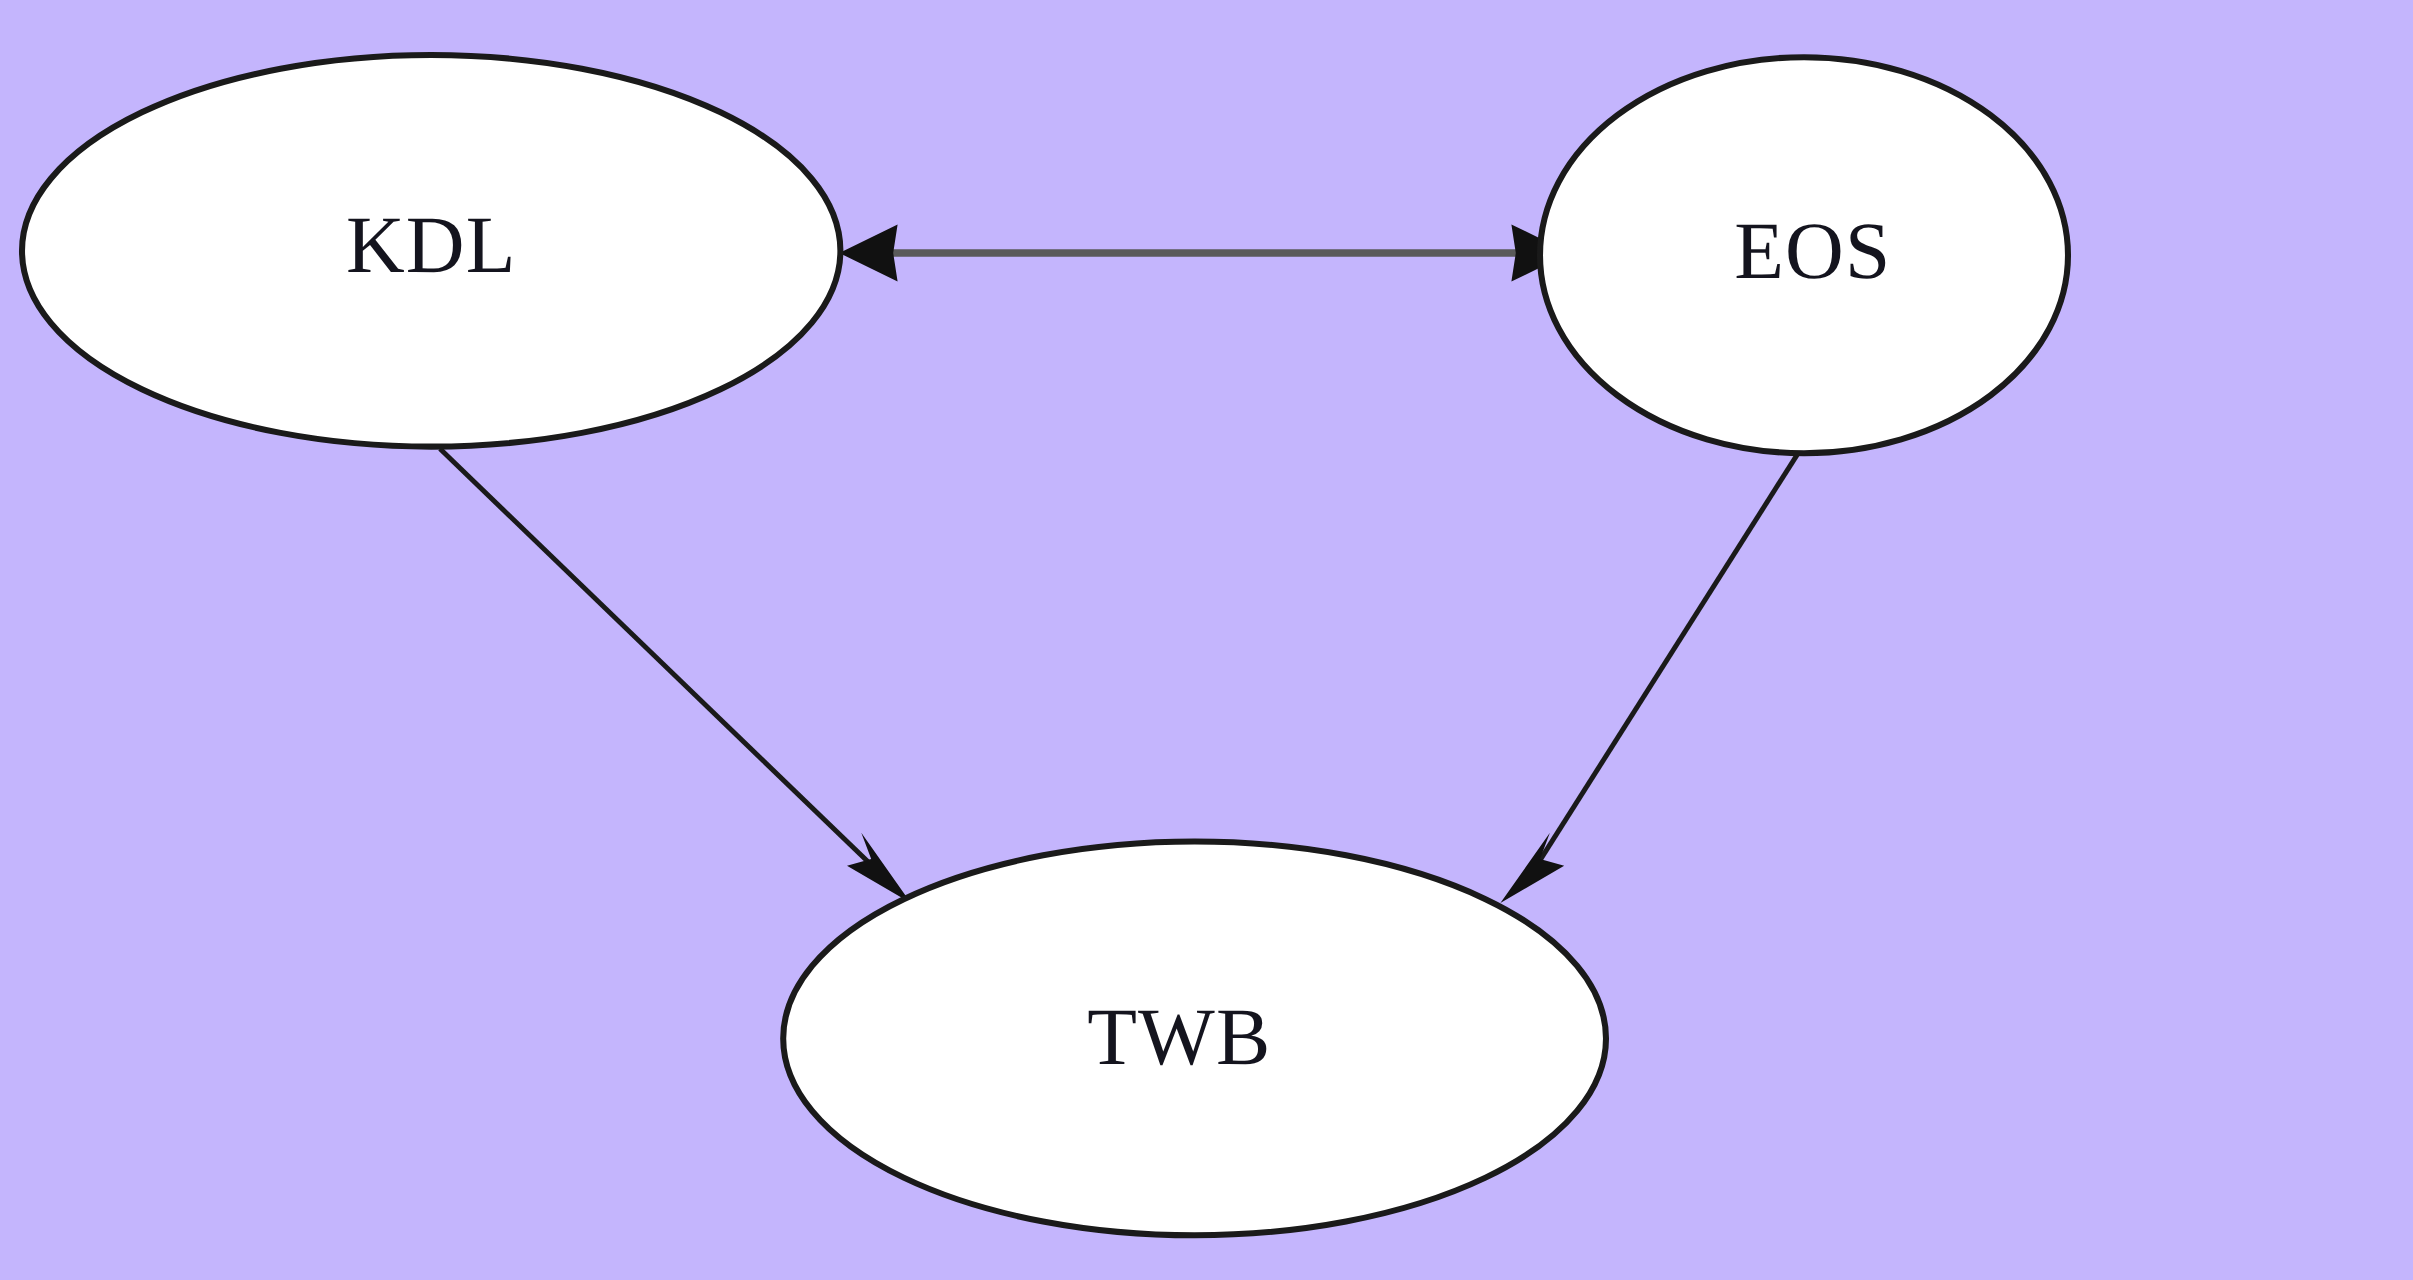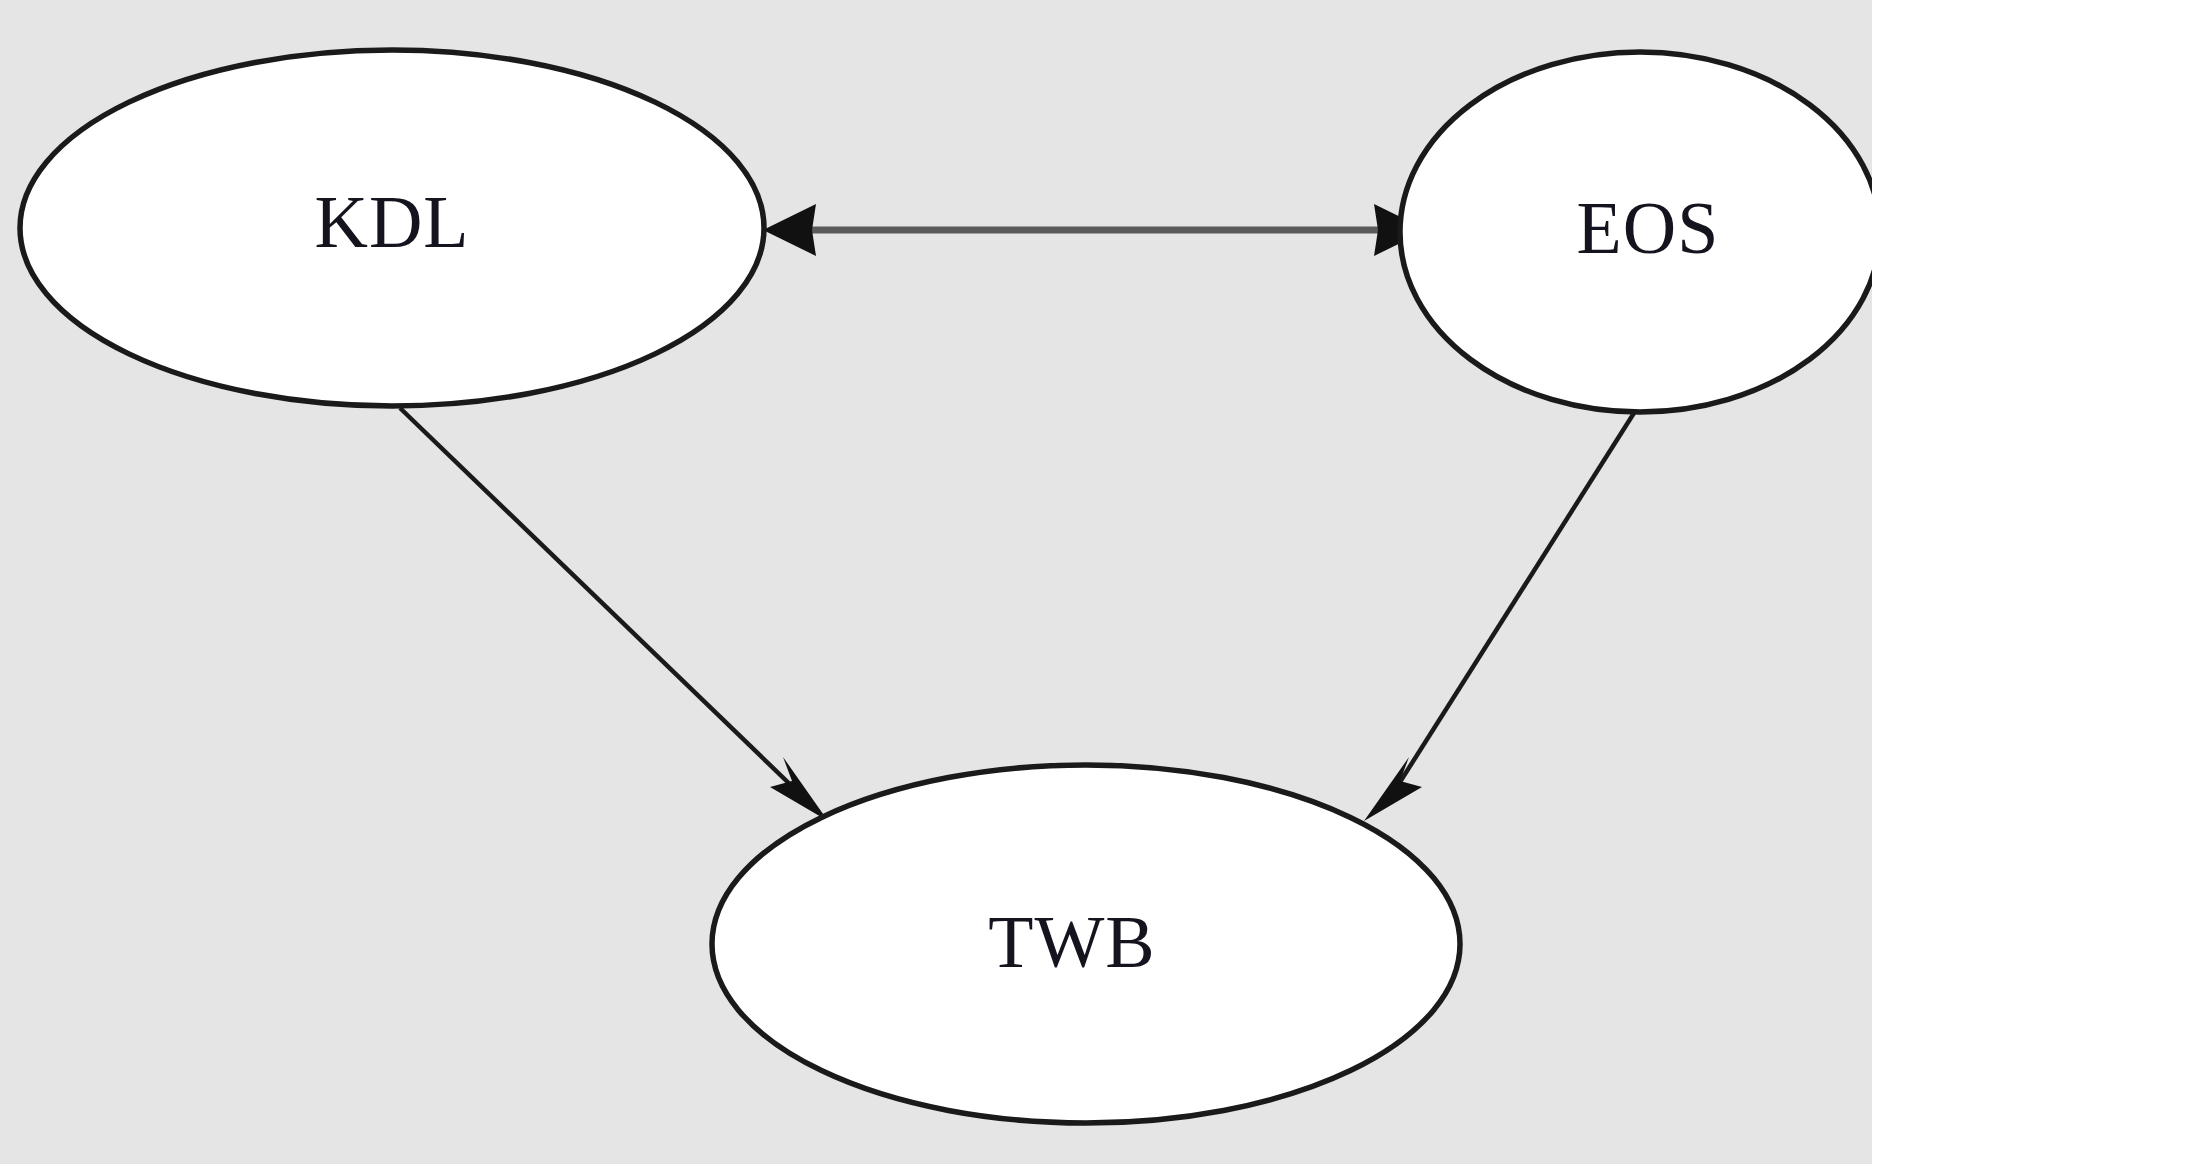--- a/index.html
+++ b/index.html
@@ -6,23 +6,23 @@
   html, body {
     margin: 0;
     padding: 0;
     background: #ffffff;
   }
   body {
     font-family: "Liberation Serif", "DejaVu Serif", serif;
   }
   #diagram-canvas {
     position: relative;
-    width: 1872px;
+    width: 2194px;
     height: 1164px;
-    background: #e5e5e5;
+    background: #c4b5fd;
     overflow: hidden;
     text-align: center;
   }
   #diagram-svg {
     position: absolute;
     top: 0;
     left: 0;
     width: 2194px;
     height: 1164px;
     display: block;

